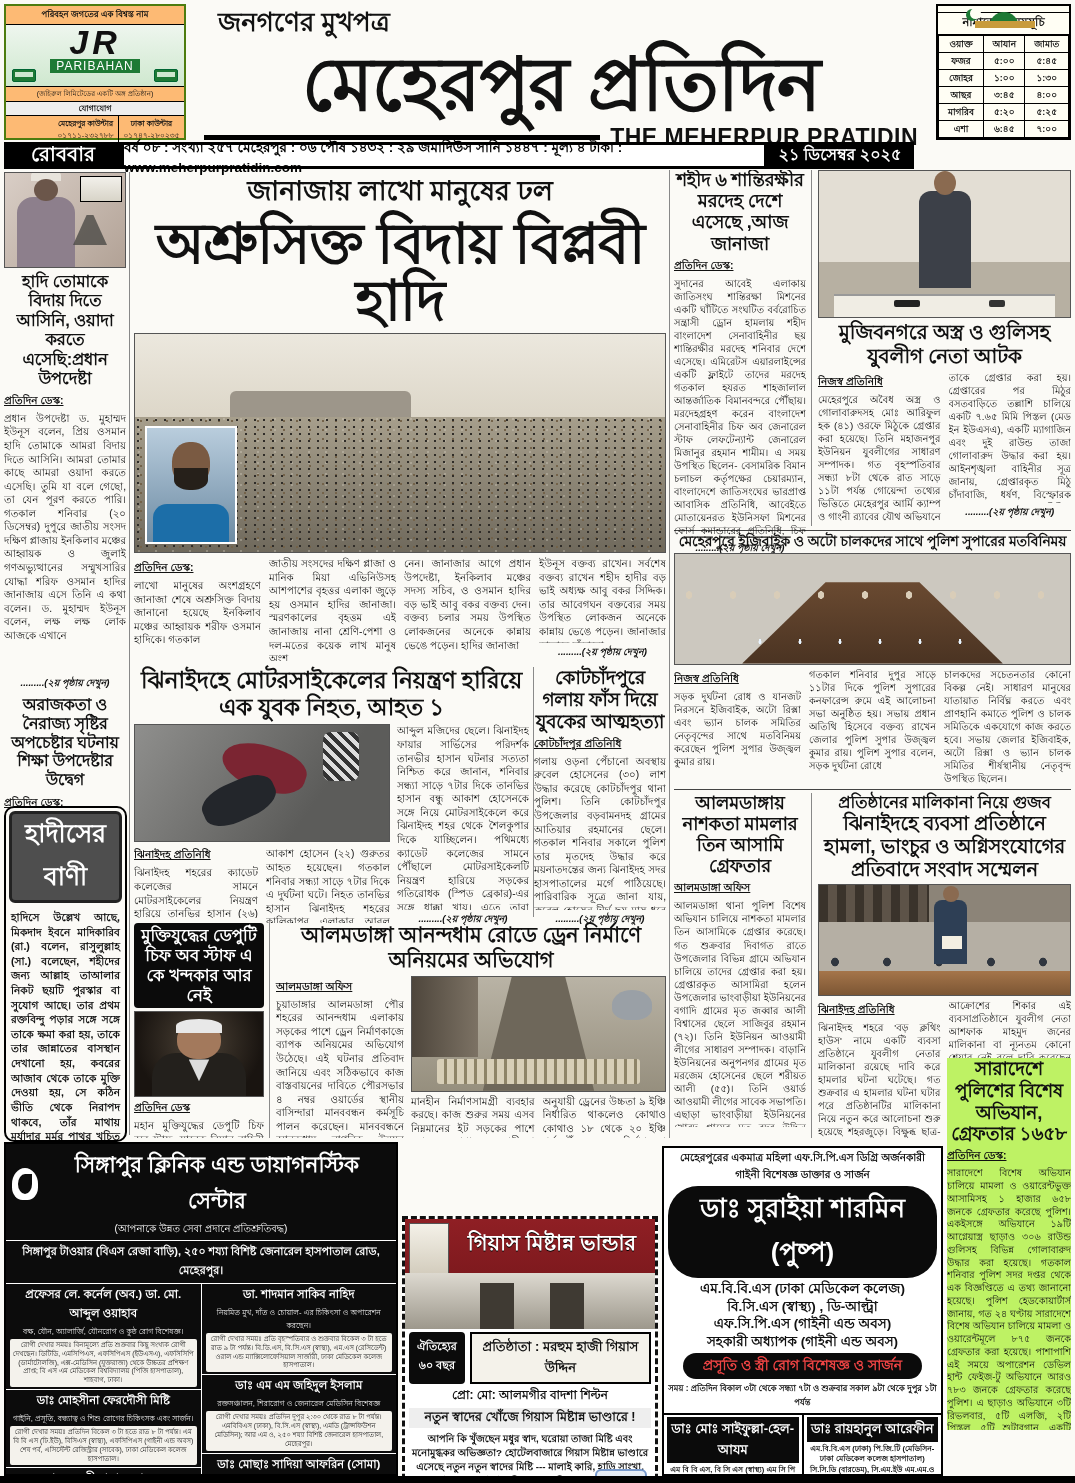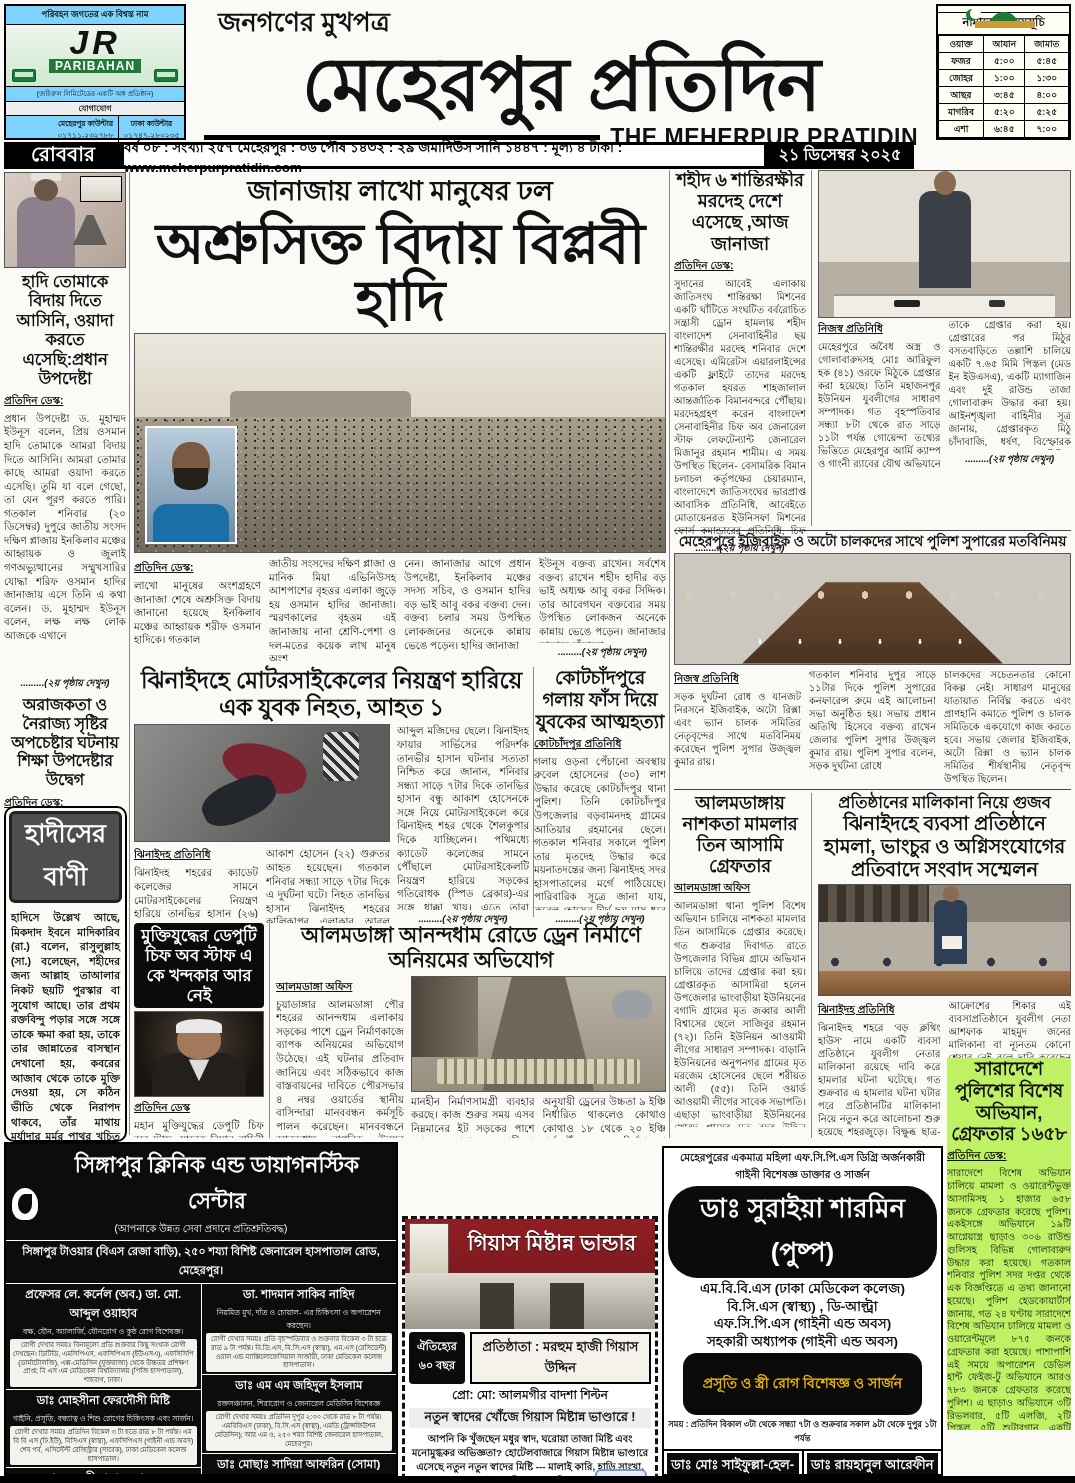--- a/index.html
+++ b/index.html
@@ -11,25 +11,25 @@
   .art-h { font-weight:800; text-align:center; line-height:1.18; letter-spacing:-0.2px; }
   .byline { font-weight:bold; text-decoration:underline; font-size:10.5px; margin:3px 0 2px; }
   .body-txt { font-size:10.2px; line-height:1.33; text-align:justify; overflow:hidden; }
   .more { text-align:center; font-weight:bold; font-style:italic; font-size:9.5px; margin-top:2px; }
   .cols { display:flex; gap:8px; }
   .cols > div { flex:1; min-width:0; }
   .photo { position:relative; border:1px solid #555; overflow:hidden; background:#ccc8bf; }
   .vr { border-left:1px solid #8a8a8a; }
 
   
-  .jr { border:2px solid #000000; background:#7dd3fc; font-size:8px; }
+  .jr { border:2px solid #4d7c0f; background:#fdba74; font-size:8px; }
   .jr .jr-top { border-bottom:1px solid #000; padding:2px 1px; font-weight:bold; font-size:8.5px; text-align:center; }
   .jr .jr-logo { position:relative; height:62px; background:linear-gradient(180deg,#eef6ee,#cfe8cf); border-bottom:1px solid #000; text-align:center; }
   .jr .jr-letters { font-size:34px; font-weight:800; font-style:italic; letter-spacing:4px; line-height:34px; }
-  .jr .jr-brand { display:inline-block; background:#1e7a35; color:#fff; font-weight:700; font-size:12px; padding:0 6px; letter-spacing:1px; }
+  .jr .jr-brand { display:inline-block; background:#1e7a35; color:#fff; font-weight:400; font-size:12px; padding:0 6px; letter-spacing:1px; }
   .bus { position:absolute; bottom:4px; width:24px; height:13px; background:#1e7a35; border:1px solid #063; border-radius:2px; }
   .bus:before { content:""; position:absolute; left:2px; top:2px; right:2px; height:5px; background:#cfe8cf; }
   .jr .jr-sub { border-bottom:1px solid #000; font-size:7px; text-align:center; padding:1px; }
   .jr .jr-contact-h { border-bottom:1px solid #000; text-align:center; font-weight:bold; font-size:8px; background:#eee; }
   .jr .jr-grid { display:flex; text-align:center; font-size:7.5px; }
   .jr .jr-grid > div { flex:1; padding:2px 1px; }
   .jr .jr-grid > div:first-child { border-right:1px solid #000;padding-left:48px; }
 
   .mast-center { text-align:center; }
   .tagline { font-size:26px; font-weight:800; text-align:left; padding-left:26px; }
@@ -119,21 +119,21 @@
   .lead-h { font-size:56px; font-weight:800; text-align:center; letter-spacing:-1px; line-height:1.02; }
   .wob { background:#0b0b0b; color:#fff; font-weight:800; text-align:center; border-radius:4px; }
 
   
   .hadith { border:2.5px solid #000; border-radius:10px; overflow:hidden; margin-top:6px; }
   .hadith .hh { background:#4e4e4e; color:#fff; font-size:25px; font-weight:800; text-align:center; border:3px solid #222; border-radius:6px; margin:3px; }
   .hadith .hb { padding:4px 5px; font-size:10.6px; line-height:1.38; text-align:justify; font-weight:600; }
 
   
   .clinic { background:#0c0c0c; color:#fff; border:2px solid #000; font-size:8px; }
-  .clinic .c-head { display:flex; align-items:flex-end; gap:6px; padding:4px 6px 1px; }
+  .clinic .c-head { display:flex; align-items:center; gap:6px; padding:4px 6px 1px; }
   .clinic .c-title { font-size:21.5px; font-weight:800; flex:1; text-align:center; }
   .clinic .c-tag { text-align:center; font-size:10px; padding-bottom:2px; }
   .clinic .c-addr { text-align:center; font-size:11px; font-weight:bold; border-top:1px solid #fff; border-bottom:1px solid #fff; padding:2px; }
   .clinic .c-grid { display:flex; }
   .clinic .c-col { flex:1; }
   .clinic .c-col:first-child { border-right:1px solid #fff; }
   .doc { border-bottom:1px solid #fff; padding:2px 4px; }
   .doc .dn { font-size:11.5px; font-weight:800; text-align:center; }
   .doc .ds { font-size:7.6px; text-align:center; color:#eee; padding:1px 0; }
   .doc .di { font-size:6.8px; line-height:1.3; text-align:center; color:#ccc; background:#f4f2ec; color:#222; border-radius:2px; padding:2px; }
@@ -154,21 +154,21 @@
   .gias .g-body { font-size:9.8px; line-height:1.45; text-align:center; padding:2px 6px; font-weight:600; }
   .gias .g-f1 { text-align:center; font-weight:800; font-size:11px; border-top:2px dotted #000; margin:2px 6px 0; padding-top:2px; }
   .gias .g-f2 { text-align:center; font-weight:800; font-size:14px; }
   .gias .g-owner { position:absolute; right:8px; bottom:8px; width:52px; height:62px; border:2px solid #79c; border-radius:6px; background:linear-gradient(#e8eef6,#aebdd2); }
 
   
   .sharmin { border:2.5px solid #000; background:#fff; font-size:9px; }
   .sharmin .s-head { text-align:center; font-size:10.5px; font-weight:800; padding:2px 2px 0; }
   .sharmin .s-name { margin:2px 4px; padding:2px 0; background:#0b0b0b; color:#fff; font-size:26px; font-weight:800; text-align:center; border-radius:30px; }
   .sharmin .s-deg { text-align:center; font-size:13.5px; font-weight:800; line-height:1.3; }
-  .sharmin .s-pill { margin:3px auto; width:86%; background:#0b0b0b; color:#eab308; border-radius:14px; font-size:14px; font-weight:800; text-align:center; padding:19px 0; }
+  .sharmin .s-pill { margin:3px auto; width:86%; background:#0b0b0b; color:#ef4444; border-radius:14px; font-size:14px; font-weight:800; text-align:center; padding:1px 0; }
   .sharmin .s-hours { text-align:center; font-size:8.4px; font-weight:bold; border-bottom:2px solid #000; padding-bottom:3px; }
   .sharmin .s-two { display:flex; }
   .sharmin .s-two > div { flex:1; padding:2px 3px; }
   .sharmin .s-two > div:first-child { border-right:2px solid #000; }
   .sharmin .sd-name { background:#0b0b0b; color:#fff; font-size:13px; font-weight:800; text-align:center; padding:2px 0; }
   .sharmin .sd-deg { font-size:7.6px; text-align:center; line-height:1.35; padding:2px 0; font-weight:600; }
 
   .footer-strip { position:absolute; left:0; right:0; bottom:0; height:7px; background:#000; }
 </style>
 </head>
@@ -384,20 +384,21 @@
         <div class="body-txt" style="height:262px; font-size:9.8px;">সুদানের আবেই এলাকায় জাতিসংঘ শান্তিরক্ষা মিশনের একটি ঘাঁটিতে সংঘটিত বর্বরোচিত সন্ত্রাসী ড্রোন হামলায় শহীদ বাংলাদেশ সেনাবাহিনীর ছয় শান্তিরক্ষীর মরদেহ শনিবার দেশে এসেছে। এমিরেটস এয়ারলাইন্সের একটি ফ্লাইটে তাদের মরদেহ গতকাল হযরত শাহজালাল আন্তর্জাতিক বিমানবন্দরে পৌঁছায়। মরদেহগ্রহণ করেন বাংলাদেশ সেনাবাহিনীর চিফ অব জেনারেল স্টাফ লেফটেন্যান্ট জেনারেল মিজানুর রহমান শামীম। এ সময় উপস্থিত ছিলেন- বেসামরিক বিমান চলাচল কর্তৃপক্ষের চেয়ারম্যান, বাংলাদেশে জাতিসংঘের ভারপ্রাপ্ত আবাসিক প্রতিনিধি, আবেইতে মোতায়েনরত ইউনিসফা মিশনের ফোর্স কমান্ডারের প্রতিনিধি, চিফ কমিউনিটি লিয়াজোঁ অফিসার, পররাষ্ট্র মন্ত্রণালয়ের ডিজি (ইউএন),</div>
         <div class="more">.........(২য় পৃষ্ঠায় দেখুন)</div>
       </div>
       <div style="flex:1; padding-left:6px;">
         <div class="photo detainee-ph" style="height:148px;">
           <div class="man"></div>
           <div class="table"></div>
           <div class="gun"></div>
           <div class="mag"></div>
         </div>
+        <div class="art-h" style="font-size:20px; margin:3px 0;">মুজিবনগরে অস্ত্র ও গুলিসহ যুবলীগ নেতা আটক</div>
         <div class="cols">
           <div>
             <div class="byline">নিজস্ব প্রতিনিধি</div>
             <div class="body-txt" style="height:128px; font-size:9.8px;">মেহেরপুরে অবৈধ অস্ত্র ও গোলাবারুদসহ মোঃ আরিফুল হক (৪১) ওরফে মিঠুকে গ্রেপ্তার করা হয়েছে। তিনি মহাজনপুর ইউনিয়ন যুবলীগের সাধারণ সম্পাদক। গত বৃহস্পতিবার সন্ধ্যা ৮টা থেকে রাত সাড়ে ১১টা পর্যন্ত গোয়েন্দা তথ্যের ভিত্তিতে মেহেরপুর আর্মি ক্যাম্প ও গাংনী র‍্যাবের যৌথ অভিযানে মুজিবনগর এলাকা থেকে</div>
           </div>
           <div>
             <div class="body-txt" style="height:132px; font-size:9.8px;">তাকে গ্রেপ্তার করা হয়। গ্রেপ্তারের পর মিঠুর বসতবাড়িতে তল্লাশি চালিয়ে একটি ৭.৬৫ মিমি পিস্তল (মেড ইন ইউএসএ), একটি ম্যাগাজিন এবং দুই রাউন্ড তাজা গোলাবারুদ উদ্ধার করা হয়। আইনশৃঙ্খলা বাহিনীর সূত্র জানায়, গ্রেপ্তারকৃত মিঠু চাঁদাবাজি, ধর্ষণ, বিস্ফোরক সংক্রান্ত অপরাধসহ বিভিন্ন নাশকতামূলক কর্মকাণ্ডে জড়িত ছিলেন বলে অভিযোগ রয়েছে।</div>
             <div class="more">.........(২য় পৃষ্ঠায় দেখুন)</div>
           </div>
         </div>

